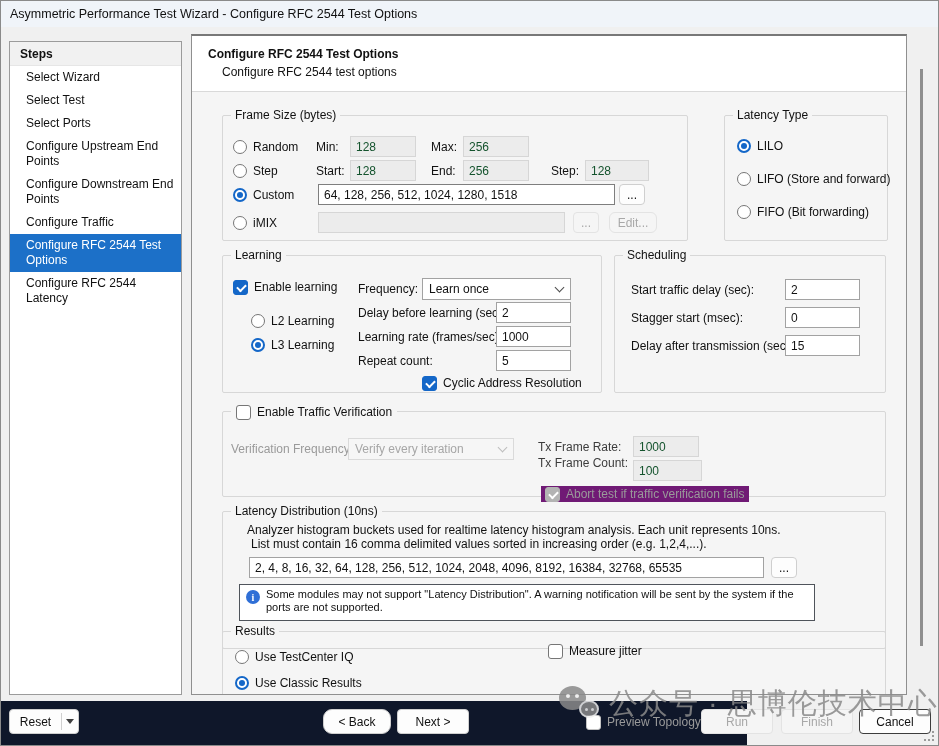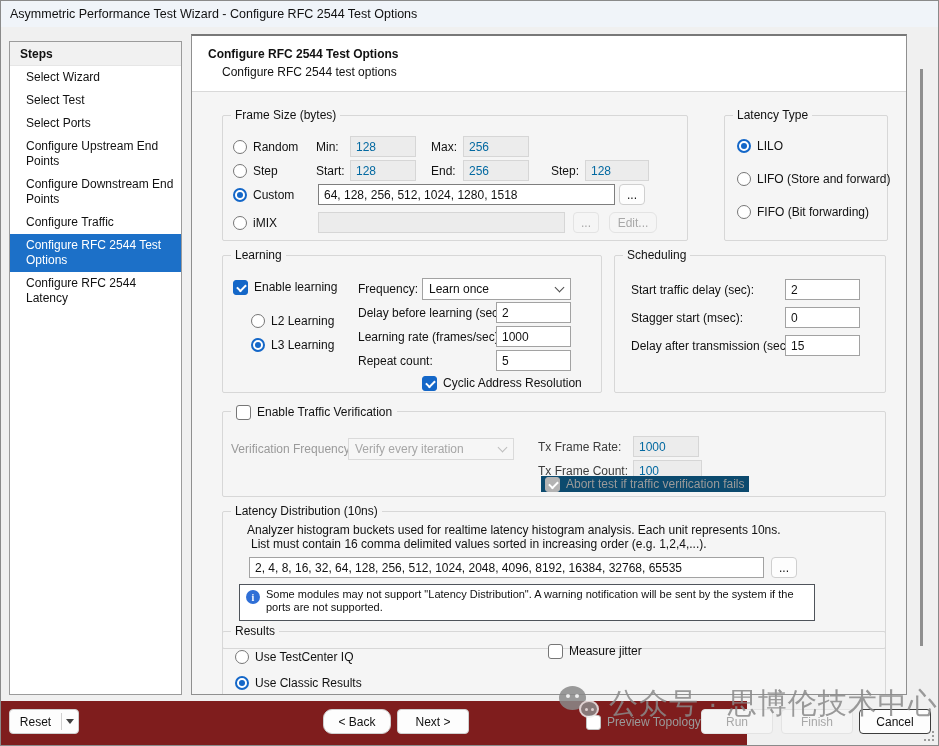--- a/index.html
+++ b/index.html
@@ -40,21 +40,21 @@
   .cb { position:relative; width:15px; height:15px; border:1px solid #767676; border-radius:3px;
         background:#fff; flex:none; }
   .cb.checked { background:#1467c8; border-color:#1467c8; }
   .cb.checked::after { content:''; position:absolute; left:3px; top:3px; width:7px; height:4px;
                        border-left:2px solid #fff; border-bottom:2px solid #fff;
                        transform:rotate(-45deg); }
   .cb.checked.dis { background:#b3b3b3; border-color:#b3b3b3; }
 
   .tin { position:absolute; height:21px; border:1px solid #a2a2a2; background:#fff;
          font:12px "Liberation Sans", sans-serif; padding:0 5px; color:#111; }
-  .tin.dis { background:#ececec; border-color:#d6d6d6; color:#0369a1; }
+  .tin.dis { background:#ececec; border-color:#d6d6d6; color:#14532d; }
   .combo { position:absolute; height:22px; border:1px solid #a2a2a2; background:#fff;
            display:flex; align-items:center; justify-content:space-between; padding:0 7px 0 6px; }
   .combo.dis { background:#f6f6f6; border-color:#dadada; color:#a6a6a6; }
   .chev { width:7px; height:7px; border-right:1.6px solid #4c4c4c; border-bottom:1.6px solid #4c4c4c;
           transform:rotate(45deg); margin-top:-4px; flex:none; }
   .combo.dis .chev { border-color:#bdbdbd; }
 
   .btn { position:absolute; height:25px; background:#fdfdfd; border:1px solid #cfcfcf;
          border-radius:4px; display:flex; align-items:center; justify-content:center;
          font-size:12px; color:#111; cursor:default; }
@@ -67,21 +67,21 @@
   .row { position:absolute; display:flex; align-items:center; gap:6px; white-space:nowrap; }
 
   
   .infobox { position:absolute; background:#fff; border:1px solid #4f545b; padding:3px 6px 3px 26px;
              font-size:11px; line-height:13px; }
   .info-icon { position:absolute; left:6px; top:5px; width:14px; height:14px; border-radius:50%;
                background:#2f6fd6; color:#fff; font:bold 10px "Liberation Serif", serif;
                display:flex; align-items:center; justify-content:center; }
 
   
-  .footer { position:absolute; left:0; top:700px; width:746px; height:46px; background:#7f1d1d; }
+  .footer { position:absolute; left:0; top:700px; width:746px; height:46px; background:#0f172a; }
   .split-sep { width:1px; height:17px; background:#d0d0d0; margin:0 0; }
   .tri-down { width:0; height:0; border-left:4px solid transparent; border-right:4px solid transparent;
               border-top:5px solid #3f3f3f; }
 
   
   .sb-thumb { position:absolute; left:919px; top:68px; width:3px; height:577px; background:#8f8f8f; }
 
   
   .watermark { position:absolute; left:558px; top:679px; width:378px; height:48px; z-index:60;
                display:flex; align-items:center; gap:8px; pointer-events:none;
@@ -226,23 +226,23 @@
         <span class="cb"></span>
         <span>Enable Traffic Verification</span>
       </div>
       <span class="lbl gray" style="left:8px;top:30px;">Verification Frequency:</span>
       <div class="combo dis" style="left:125px;top:26px;width:166px;">
         <span>Verify every iteration</span>
         <span class="chev"></span>
       </div>
       <span class="lbl" style="left:315px;top:28px;color:#3c3c3c;">Tx Frame Rate:</span>
       <input class="tin dis" style="left: 410px; top: 24px; width: 66px;" value="1000">
-      <span class="lbl" style="left:315px;top:52px;color:#3c3c3c;">Tx Frame Count:</span>
+      <span class="lbl" style="left:315px;top:44px;color:#3c3c3c;">Tx Frame Count:</span>
       <input class="tin dis" style="left: 410px; top: 48px; width: 69px;" value="100">
-      <div class="row" style="left:318px;top:64px;height:16px;background:#0c4a6e;padding:0 4px;">
+      <div class="row" style="left:318px;top:74px;height:16px;background:#701a75;padding:0 4px;">
         <span class="cb checked dis"></span>
         <span class="lbl gray" style="position:static">Abort test if traffic verification fails</span>
       </div>
     </div>
 
     <div class="group" style="left:30px;top:475px;width:664px;height:138px;">
       <span class="glabel">Latency Distribution (10ns)</span>
       <span class="lbl" style="left:24px;top:11px;">Analyzer histogram buckets used for realtime latency histogram analysis.  Each unit represents 10ns.</span>
       <span class="lbl" style="left:28px;top:25px;">List must contain 16 comma delimited values sorted in increasing order (e.g. 1,2,4,...).</span>
       <input class="tin" style="left: 26px; top: 45px; width: 515px;" value="2, 4, 8, 16, 32, 64, 128, 256, 512, 1024, 2048, 4096, 8192, 16384, 32768, 65535">

